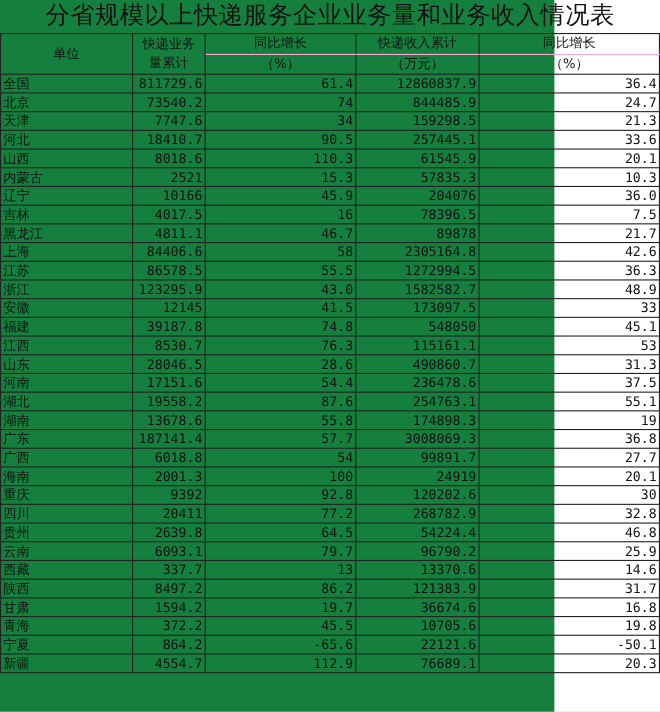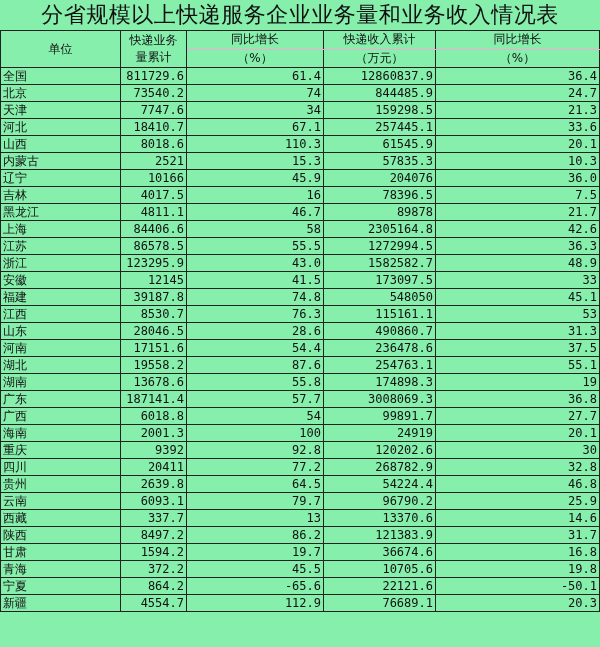--- a/index.html
+++ b/index.html
@@ -1,17 +1,17 @@
 <!DOCTYPE html>
 <html><head>
 <meta charset="utf-8">
 <style>
   html, body { margin: 0; padding: 0; background: #ffffff; }
   body { width: 600px; height: 647px; overflow: hidden; font-family: "DejaVu Sans", "Liberation Sans", sans-serif; color: #111; }
-  .sheet { position: absolute; left: 0; top: 0; width: 600px; height: 647px; background: #86efac; }
+  .sheet { position: absolute; left: 0; top: 0; width: 504px; height: 647px; background: #15803d; }
   .title { position: absolute; left: 0; top: 0; width: 600px; height: 30px; line-height: 30px; text-align: center; font-size: 22px; font-weight: normal; letter-spacing: 0.5px; color: #111; font-family: "DejaVu Sans", sans-serif; }
   table { position: absolute; left: 0; top: 30px; border-collapse: collapse; table-layout: fixed; width: 599px; }
   td, th { border: 1px solid #222; padding: 0 2px; font-weight: normal; white-space: nowrap; overflow: hidden; }
   th { font-size: 12px; text-align: center; line-height: 17px; color: #111; }
   td { font-size: 12px; height: 16px; line-height: 16px; font-family: "DejaVu Sans Mono", "Liberation Mono", monospace; text-align: right; color: #111; }
   td.name { font-family: "DejaVu Sans", sans-serif; text-align: left; }
   .h-unit { height: 36px; margin-top: 26px; }
   .thin-bottom { border-bottom: 1px solid #f9a8d4; }
   .thin-top { border-top: 1px solid #999; }
   tr.data td { border-top: 1px solid #222; }
@@ -65,21 +65,21 @@
         <tr class="data">
           <td class="name">天津</td>
           <td>7747.6</td>
           <td>34</td>
           <td>159298.5</td>
           <td>21.3</td>
         </tr>
         <tr class="data">
           <td class="name">河北</td>
           <td>18410.7</td>
-          <td>67.1</td>
+          <td>90.5</td>
           <td>257445.1</td>
           <td>33.6</td>
         </tr>
         <tr class="data">
           <td class="name">山西</td>
           <td>8018.6</td>
           <td>110.3</td>
           <td>61545.9</td>
           <td>20.1</td>
         </tr>

